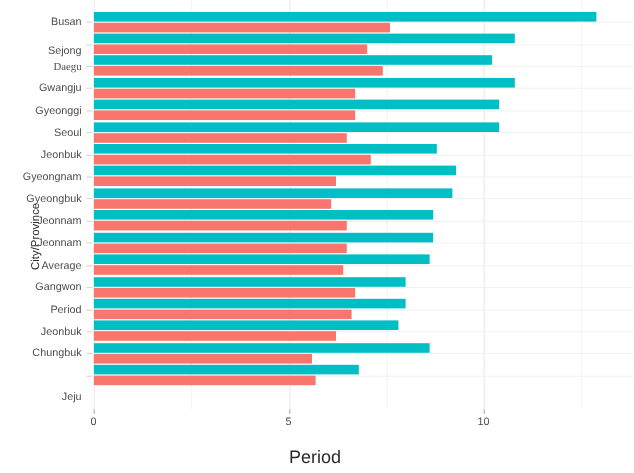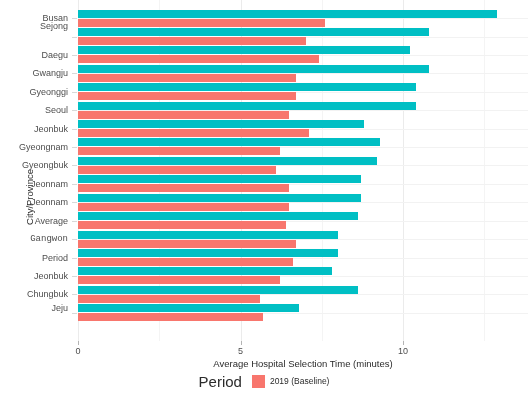--- a/index.html
+++ b/index.html
@@ -64,51 +64,51 @@
 </head>
 <body>
 
 <div id="chart-root">
 
   <div class="y-axis-title">City/Province</div>
 
   <div class="ytick-wrap">
       <div class="ytick-lab" style="top: 18.13px;">Busan</div>
       <div class="ytick-mark" style="top: 18px;"></div>
-      <div class="ytick-lab" style="top: 26px;">Sejong</div>
+      <div class="ytick-lab" style="top: 42px;">Sejong</div>
       <div class="ytick-mark" style="top: 37px;"></div>
-      <div class="ytick-lab" style="top: 54.97px;">Daegu</div>
+      <div class="ytick-lab" style="top: 54.97px; font-family: Liberation Serif, serif;">Daegu</div>
       <div class="ytick-mark" style="top: 55px;"></div>
       <div class="ytick-lab" style="top: 73.39px;">Gwangju</div>
       <div class="ytick-mark" style="top: 73px;"></div>
       <div class="ytick-lab" style="top: 91.81px;">Gyeonggi</div>
       <div class="ytick-mark" style="top: 92px;"></div>
       <div class="ytick-lab" style="top: 110.23px;">Seoul</div>
       <div class="ytick-mark" style="top: 110px;"></div>
       <div class="ytick-lab" style="top: 128.65px;">Jeonbuk</div>
       <div class="ytick-mark" style="top: 129px;"></div>
       <div class="ytick-lab" style="top: 147.07px;">Gyeongnam</div>
       <div class="ytick-mark" style="top: 147px;"></div>
       <div class="ytick-lab" style="top: 165.49px;">Gyeongbuk</div>
       <div class="ytick-mark" style="top: 165px;"></div>
       <div class="ytick-lab" style="top: 183.91px;">Jeonnam</div>
       <div class="ytick-mark" style="top: 184px;"></div>
       <div class="ytick-lab" style="top: 202.33px;">Jeonnam</div>
       <div class="ytick-mark" style="top: 202px;"></div>
       <div class="ytick-lab" style="top: 220.75px;">Average</div>
       <div class="ytick-mark" style="top: 221px;"></div>
-      <div class="ytick-lab" style="top: 239.17px; font-family: Liberation Mono, monospace;">Gangwon</div>
+      <div class="ytick-lab" style="top: 239.17px;">Gangwon</div>
       <div class="ytick-mark" style="top: 239px;"></div>
       <div class="ytick-lab" style="top: 257.59px;">Period</div>
       <div class="ytick-mark" style="top: 258px;"></div>
       <div class="ytick-lab" style="top: 276.01px;">Jeonbuk</div>
       <div class="ytick-mark" style="top: 276px;"></div>
       <div class="ytick-lab" style="top: 294.43px;">Chungbuk</div>
       <div class="ytick-mark" style="top: 294px;"></div>
-      <div class="ytick-lab" style="top: 308px;">Jeju</div>
+      <div class="ytick-lab" style="top: 330px;">Jeju</div>
       <div class="ytick-mark" style="top: 313px;"></div>
     </div>
 
   <div class="panel">
     <div id="grid-layer">
         <div class="gridline-major" style="left: 0px;"></div>
         <div class="gridline-major" style="left: 162.5px;"></div>
         <div class="gridline-major" style="left: 325px;"></div>
         <div class="gridline-minor" style="left: 81.25px;"></div>
         <div class="gridline-minor" style="left: 243.75px;"></div>
@@ -171,23 +171,18 @@
 
   <div class="xaxis">
       <div class="xtick-mark" style="left: 0px;"></div>
       <div class="xtick-lab" style="left: 0px;">0</div>
       <div class="xtick-mark" style="left: 162.5px;"></div>
       <div class="xtick-lab" style="left: 162.5px;">5</div>
       <div class="xtick-mark" style="left: 325px;"></div>
       <div class="xtick-lab" style="left: 325px;">10</div>
     </div>
 
-  <div class="x-axis-title">Average Hospital Selection Time (minutes)</div>
 
   <div class="legend">
     <span class="legend-title">Period</span>
-    <span class="legend-item">
-      <span class="legend-key k2019"></span>
-      <span class="legend-label">2019 (Baseline)</span>
-    </span>
   </div>
 
 </div>
 
 </body></html>

